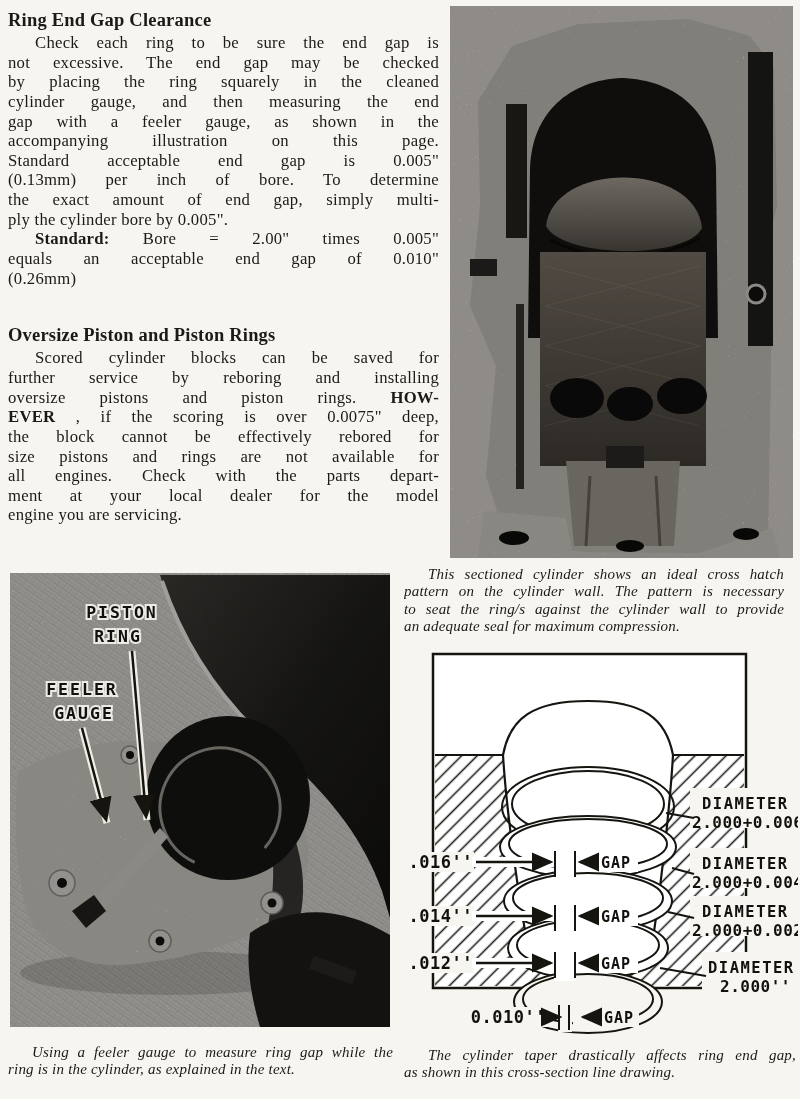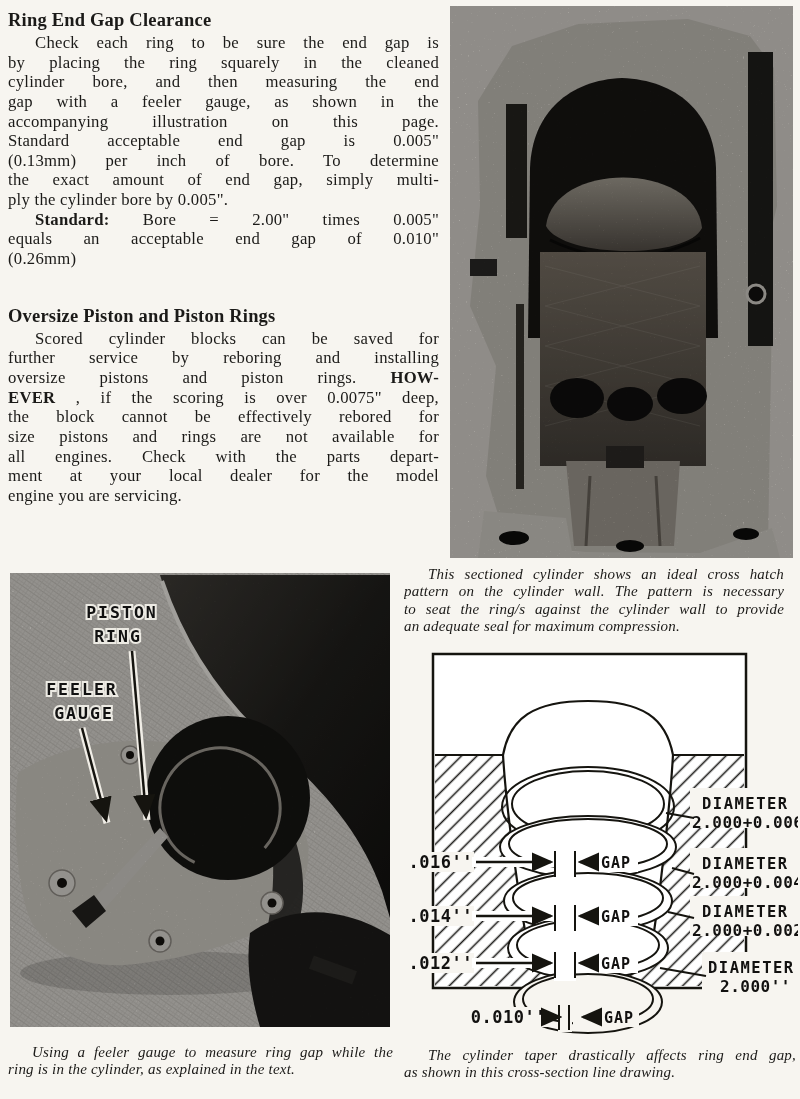--- a/index.html
+++ b/index.html
@@ -29,22 +29,23 @@
   .ink{stroke:#15140f;fill:none;}
 </style>
 </head>
 <body>
 
 <div id="page">
 
   <div class="col" style="left:8px;top:9px;width:431px;">
     <div class="h1">Ring End Gap Clearance</div>
     <div class="ln ind"><span>Check each ring to be sure the end gap is</span></div>
+    <div class="ln"><span>not excessive.  The end gap may be checked</span></div>
     <div class="ln"><span>by placing the ring squarely in the cleaned</span></div>
-    <div class="ln"><span>cylinder bore, and then measuring the end</span></div>
+    <div class="ln"><span>cylinder gauge, and then measuring the end</span></div>
     <div class="ln"><span>gap with a feeler gauge, as shown in the</span></div>
     <div class="ln"><span>accompanying illustration on this page.</span></div>
     <div class="ln"><span>Standard acceptable end gap is 0.005"</span></div>
     <div class="ln"><span>(0.13mm) per inch of bore.  To determine</span></div>
     <div class="ln"><span>the exact amount of end gap, simply multi-</span></div>
     <div class="ln end"><span>ply the cylinder bore by 0.005".</span></div>
     <div class="ln ind"><b>Standard:</b> <span>Bore = 2.00" times 0.005"</span></div>
     <div class="ln"><span>equals an acceptable end gap of 0.010"</span></div>
     <div class="ln end"><span>(0.26mm)</span></div>
 

